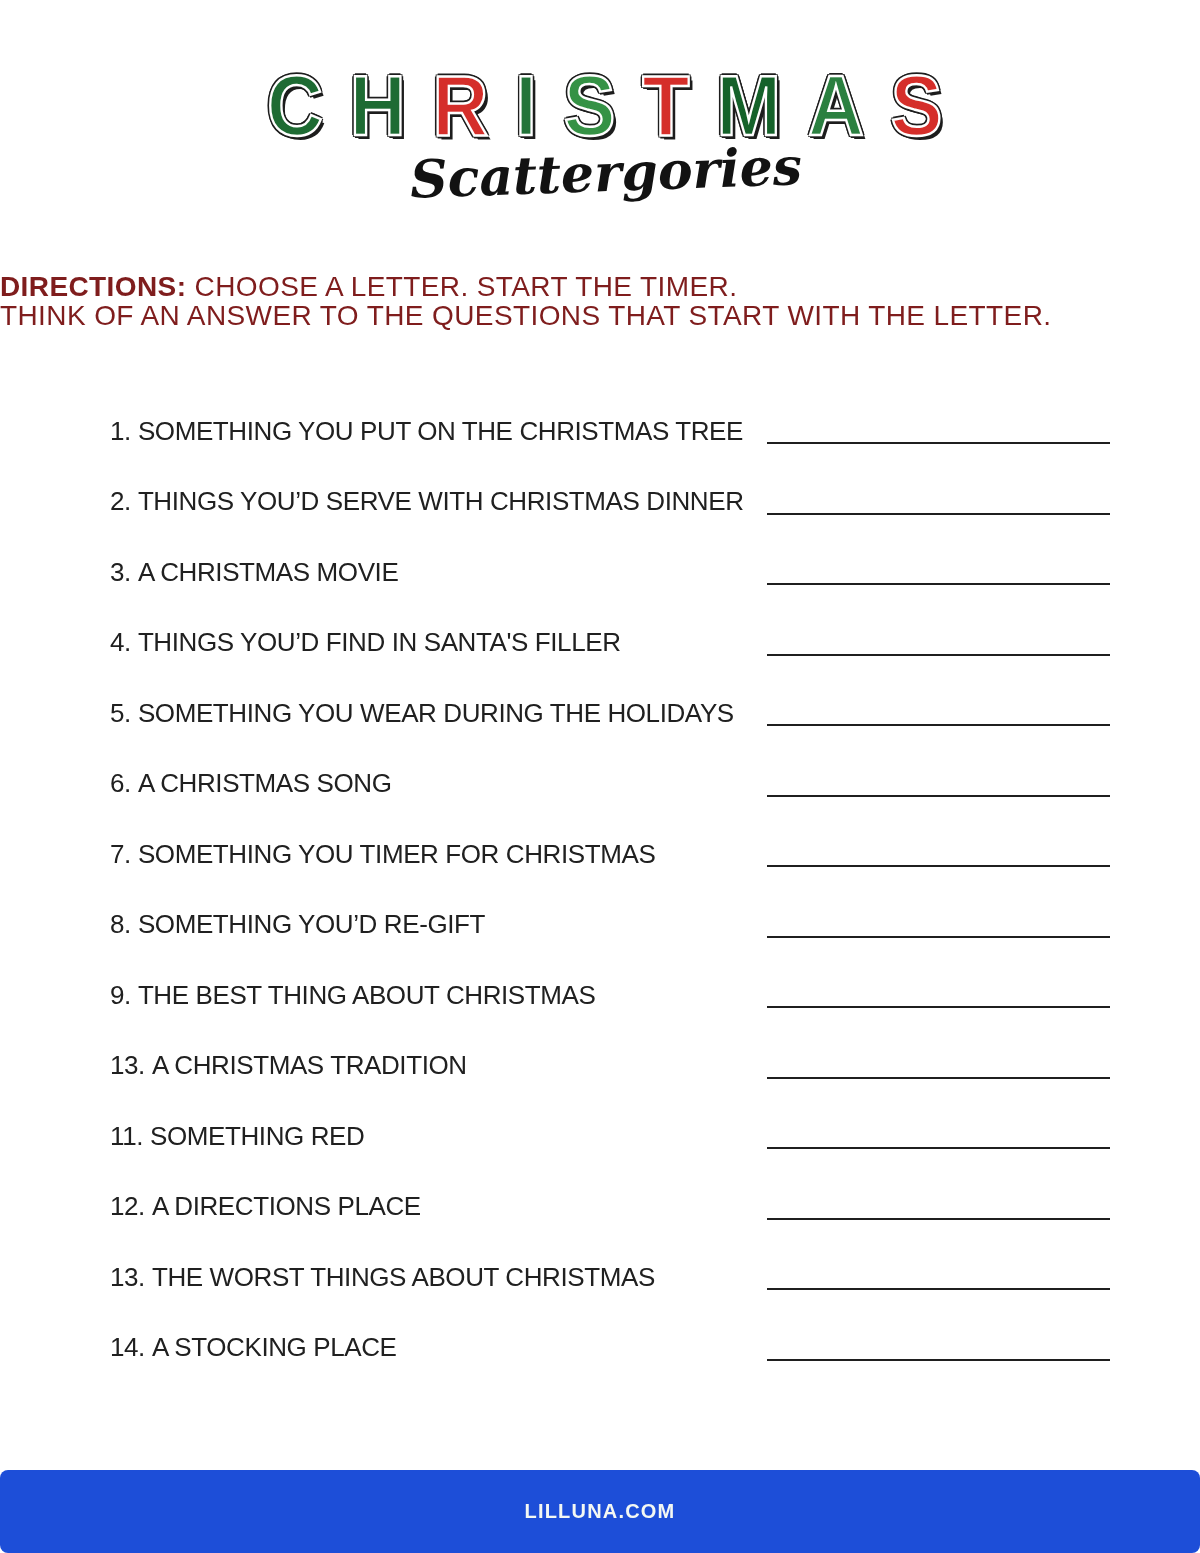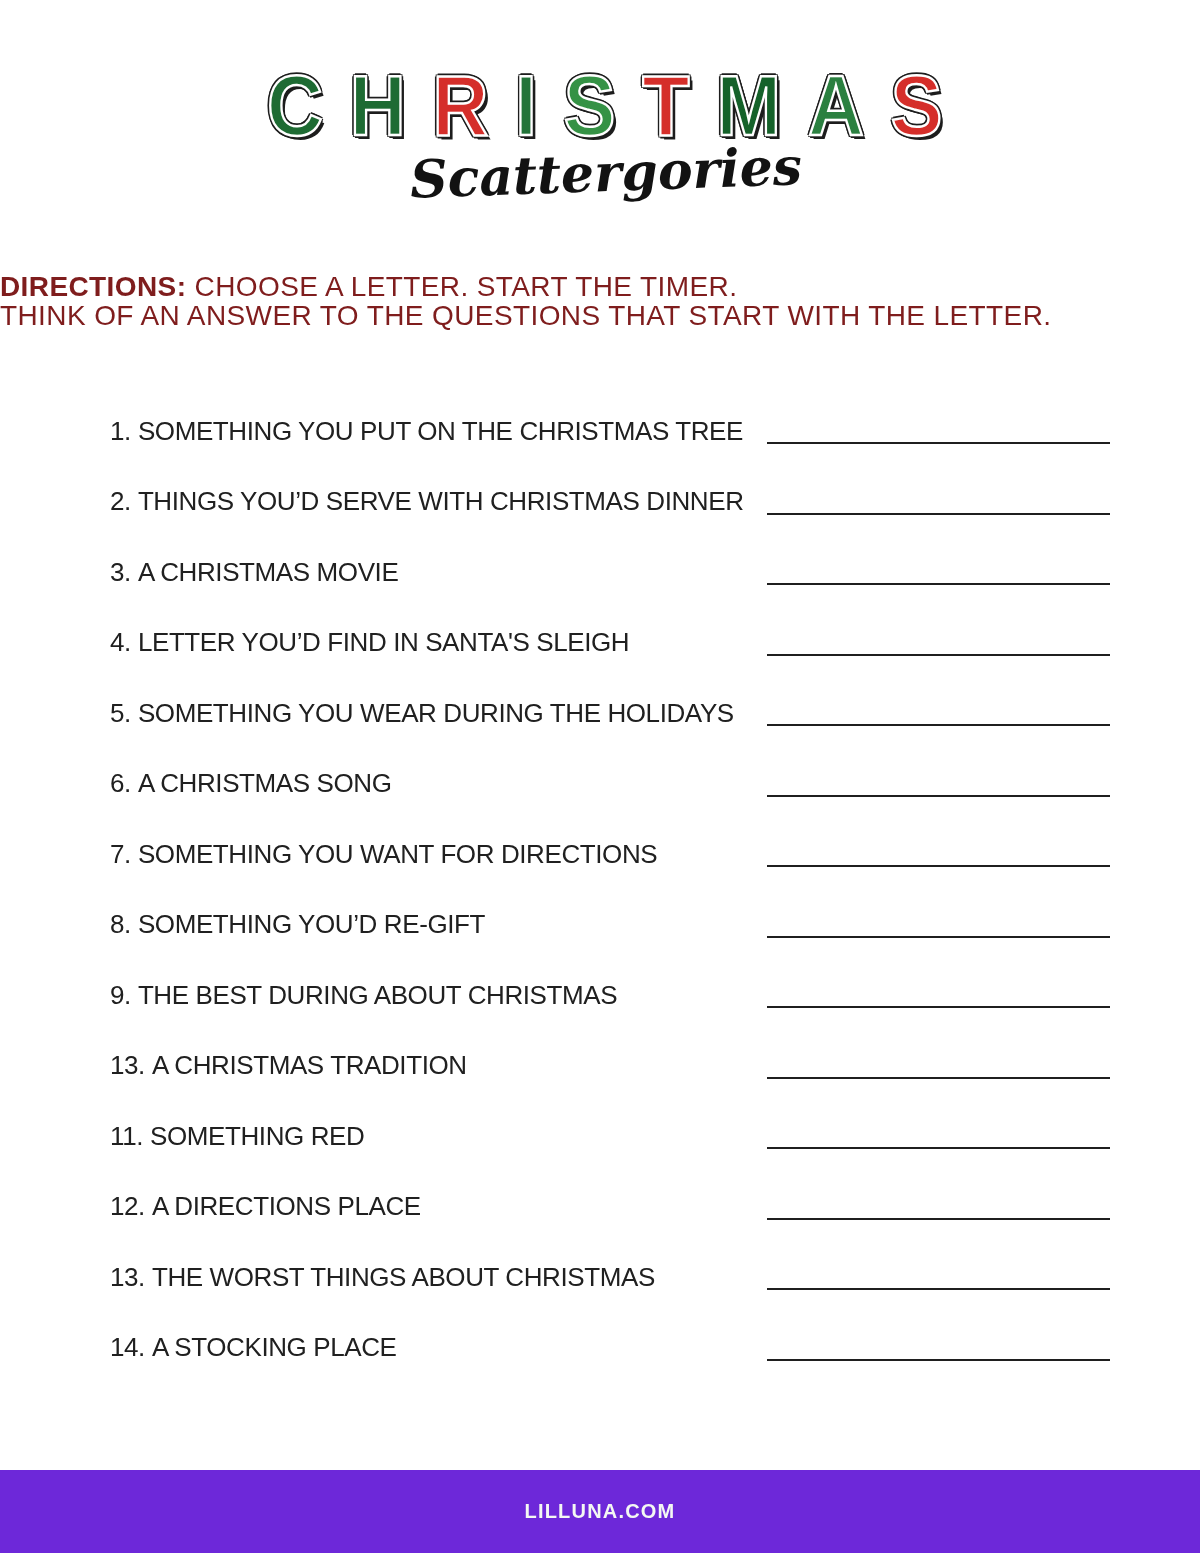--- a/index.html
+++ b/index.html
@@ -171,56 +171,56 @@
 
       <div class="qrow">
         <div class="qlabel">
           <span class="q-num">3.</span><span>A CHRISTMAS MOVIE</span>
         </div>
         <div class="answer-line"></div>
       </div>
 
       <div class="qrow">
         <div class="qlabel">
-          <span class="q-num">4.</span><span>LETTER YOU’D FIND IN SANTA'S SLEIGH</span>
+          <span class="q-num">4.</span><span>THINGS YOU’D FIND IN SANTA'S FILLER</span>
         </div>
         <div class="answer-line"></div>
       </div>
 
       <div class="qrow">
         <div class="qlabel">
           <span class="q-num">5.</span><span>SOMETHING YOU WEAR DURING THE HOLIDAYS</span>
         </div>
         <div class="answer-line"></div>
       </div>
 
       <div class="qrow">
         <div class="qlabel">
           <span class="q-num">6.</span><span>A CHRISTMAS SONG</span>
         </div>
         <div class="answer-line"></div>
       </div>
 
       <div class="qrow">
         <div class="qlabel">
-          <span class="q-num">7.</span><span>SOMETHING YOU WANT FOR DIRECTIONS</span>
+          <span class="q-num">7.</span><span>SOMETHING YOU TIMER FOR CHRISTMAS</span>
         </div>
         <div class="answer-line"></div>
       </div>
 
       <div class="qrow">
         <div class="qlabel">
           <span class="q-num">8.</span><span>SOMETHING YOU’D RE-GIFT</span>
         </div>
         <div class="answer-line"></div>
       </div>
 
       <div class="qrow">
         <div class="qlabel">
-          <span class="q-num">9.</span><span>THE BEST DURING ABOUT CHRISTMAS</span>
+          <span class="q-num">9.</span><span>THE BEST THING ABOUT CHRISTMAS</span>
         </div>
         <div class="answer-line"></div>
       </div>
 
       <div class="qrow">
         <div class="qlabel">
           <span class="q-num">13.</span><span>A CHRISTMAS TRADITION</span>
         </div>
         <div class="answer-line"></div>
       </div>
@@ -247,17 +247,17 @@
       </div>
 
       <div class="qrow">
         <div class="qlabel">
           <span class="q-num">14.</span><span>A STOCKING PLACE</span>
         </div>
         <div class="answer-line"></div>
       </div>
     </div>
 
-  <div class="footer-bar" style="background: #6d28d9;">
+  <div class="footer-bar" style="background: #1d4ed8; border-radius: 8px;">
     <span class="footer-text">LILLUNA.COM</span>
   </div>
 
 </div>
 
 </body></html>

